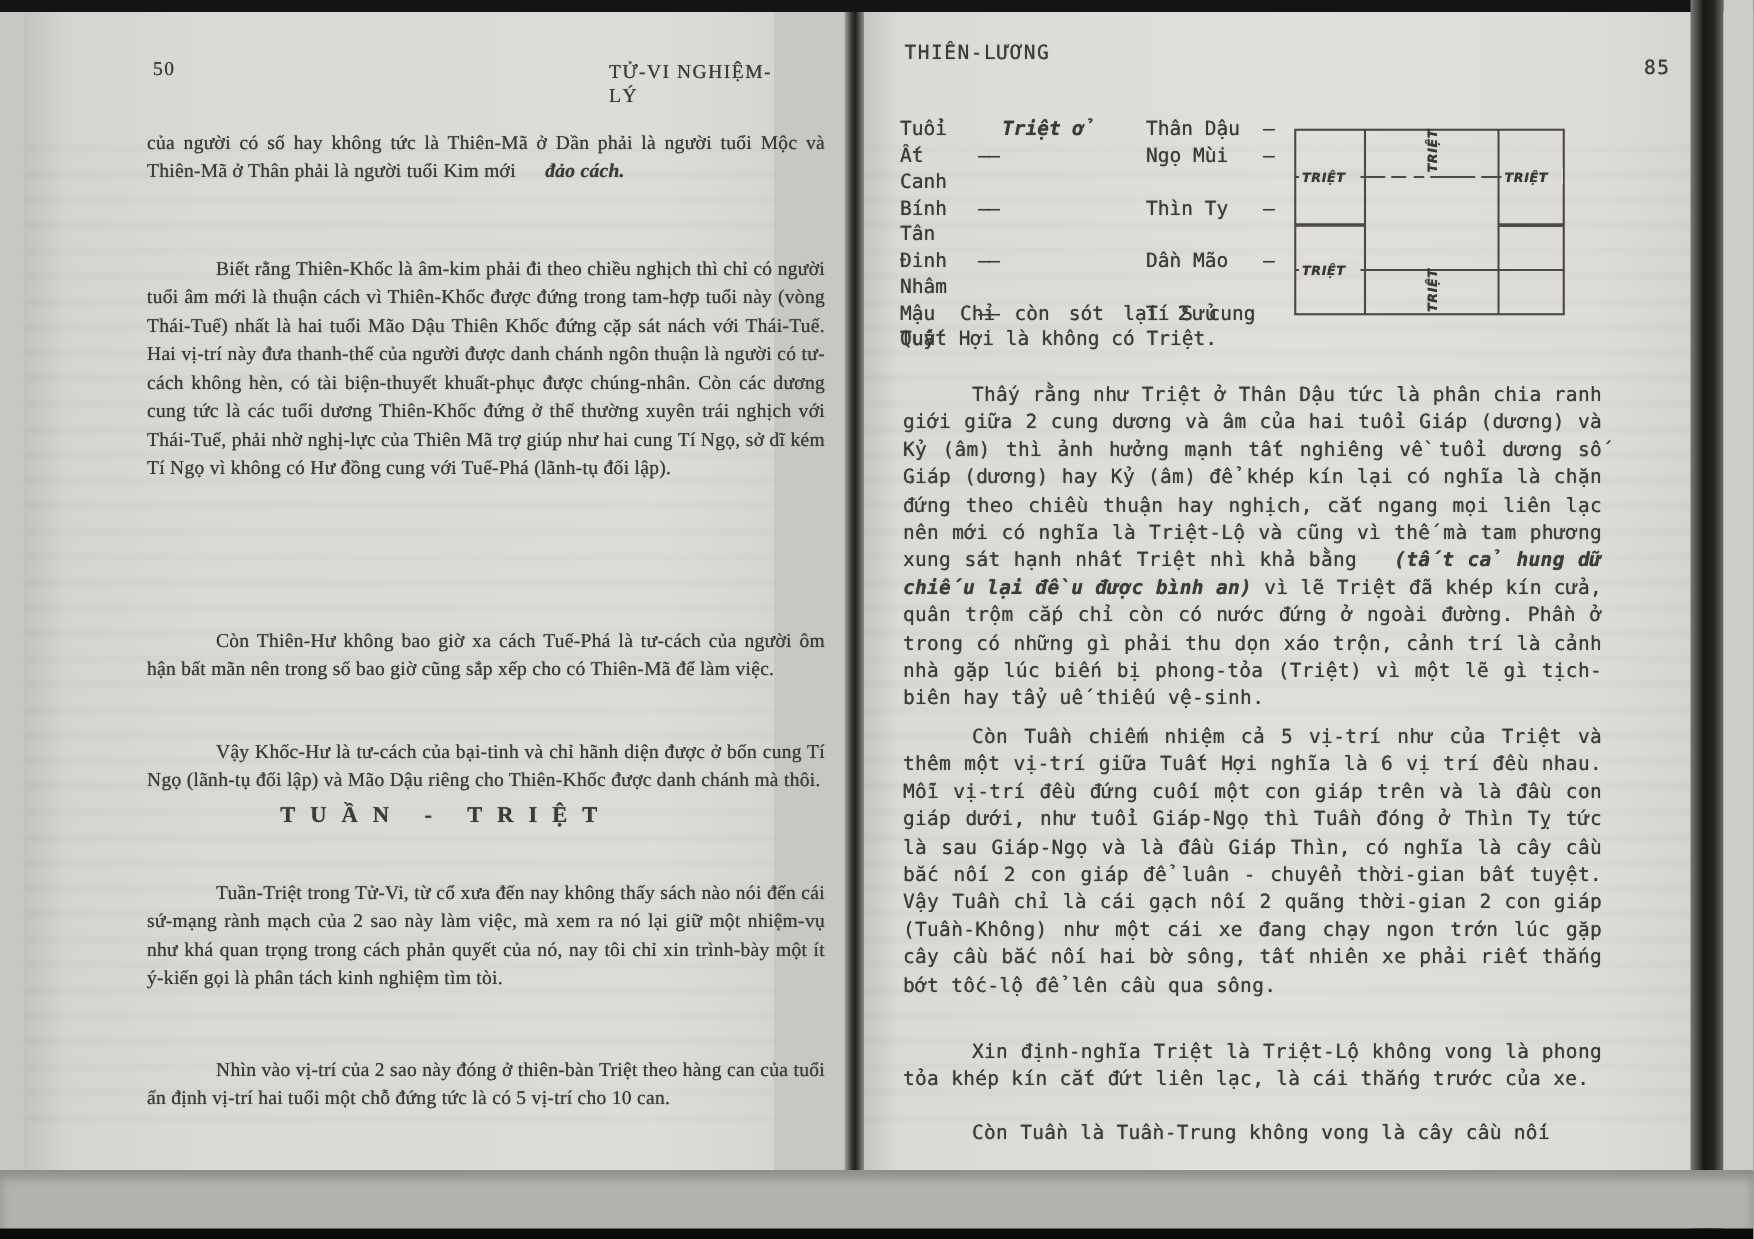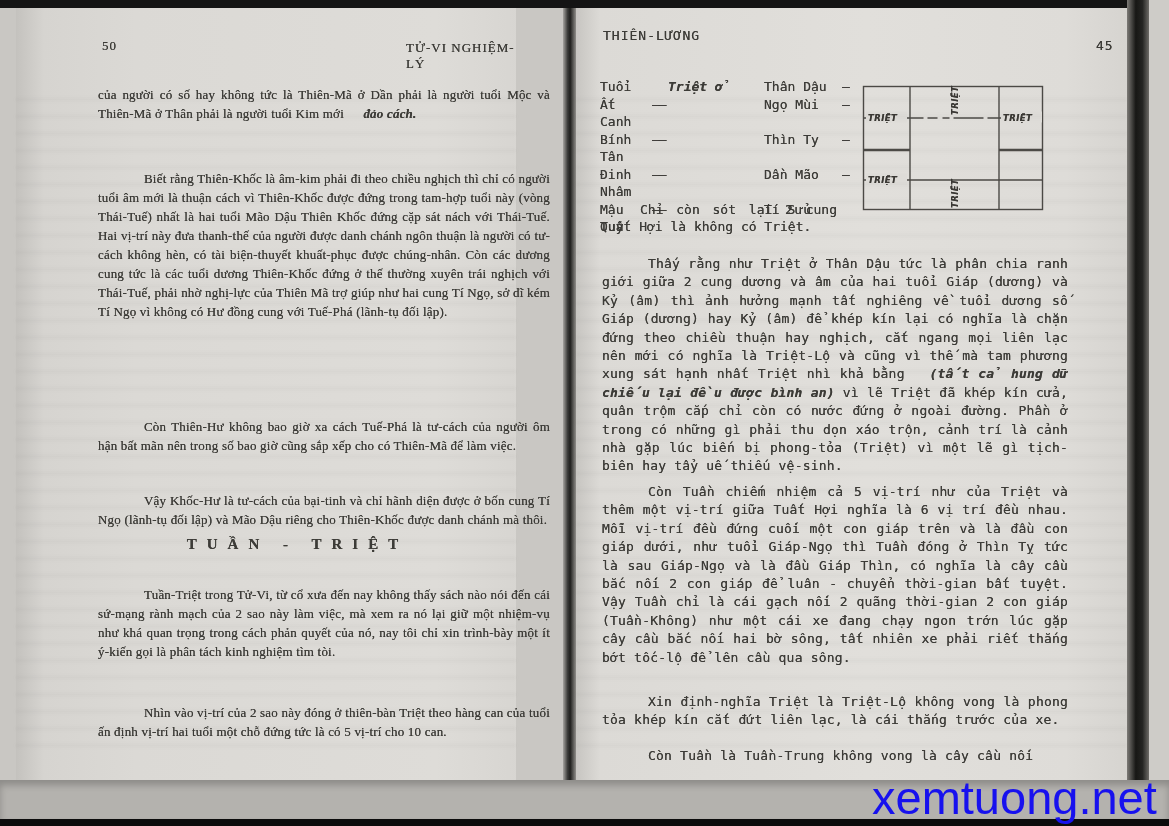--- a/index.html
+++ b/index.html
@@ -95,21 +95,21 @@
     <p class="para indent" style="top:564px;">Tuần-Triệt trong Tử-Vi, từ cổ xưa đến nay không thấy sách nào nói đến cái sứ-mạng rành mạch của 2 sao này làm việc, mà xem ra nó lại giữ một nhiệm-vụ như khá quan trọng trong cách phản quyết của nó, nay tôi chỉ xin trình-bày một ít ý-kiến gọi là phân tách kinh nghiệm tìm tòi.</p>
     <p class="para indent" style="top:682px;">Nhìn vào vị-trí của 2 sao này đóng ở thiên-bàn Triệt theo hàng can của tuổi ấn định vị-trí hai tuổi một chỗ đứng tức là có 5 vị-trí cho 10 can.</p>
 
     <div class="ghost"></div>
   </div>
 
   <div class="gutter"></div>
 
   <div class="page page-right txt">
     <span class="run-title" style="left:27px; top:20px;">THIÊN-LƯƠNG</span>
-    <span class="pg-num" style="left:520px; top:30px;">45</span>
+    <span class="pg-num" style="left:520px; top:30px;">85</span>
 
     <div class="triet-table">
       <div class="cell">Tuổi</div>
       <div class="cell bi">Triệt ở</div>
       <div class="cell">Thân Dậu</div>
 
       <div class="cell dashcell">—</div>
       <div class="cell">Ất Canh</div>
       <div class="cell linkdash">——</div>
       <div class="cell">Ngọ Mùi</div>
@@ -161,14 +161,13 @@
     <p class="para indent" style="top:726px;">Còn Tuần là Tuần-Trung không vong là cây cầu nối</p>
 
     <div class="ghost"></div>
   </div>
 
   <div class="band-right"></div>
   <div class="edge-right"></div>
   <div class="strip-bottom-gray"></div>
   <div class="strip-bottom-black"></div>
 
-  <div class="watermark">xemtuong.net</div>
 </div>
 
 </body></html>

